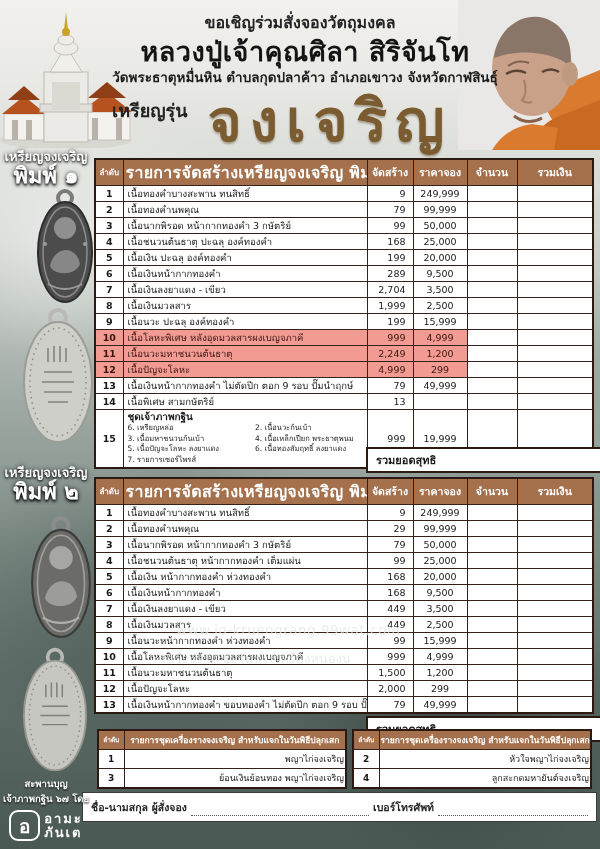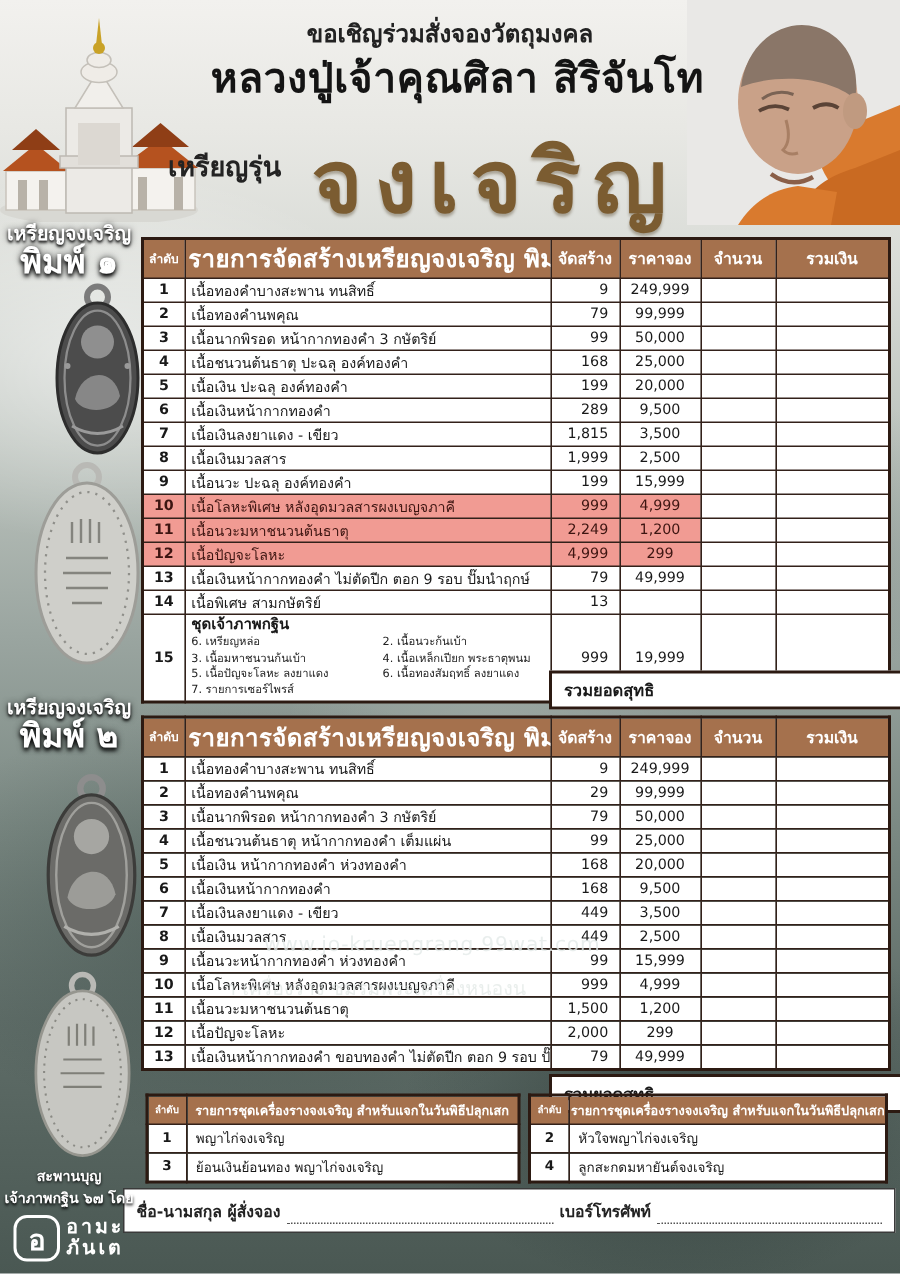--- a/index.html
+++ b/index.html
@@ -43,21 +43,21 @@
   .summary{background:#fff;border:2px solid #2c1a12;font-weight:800;font-size:11px;display:flex;align-items:center;padding-left:8px;color:#191919;}
   
   .wm{color:rgba(228,234,232,.8);font-size:13.5px;letter-spacing:.5px;pointer-events:none;}
   .wm2{color:rgba(215,224,220,.55);font-size:13px;}
   
   .mini{border-collapse:collapse;table-layout:fixed;border:2px solid #2c1a12;}
   .mini th,.mini td{border:1px solid #33211a;overflow:hidden;white-space:nowrap;}
   .mini thead th{background:#a5714d;color:#fff;height:16px;}
   .mini th.no{font-size:6.5px;font-weight:700;}
   .mini th.item{font-size:8.5px;font-weight:700;}
-  .mini td{background:#fff;font-size:9px;height:16px;color:#191919;}
+  .mini td{background:#fff;font-size:9px;height:16px;color:#191919;text-align:right;}
   .mini td.no{text-align:center;font-weight:700;}
   .mini td.item{padding-left:6px;}
   
   .oform{left:82px;top:792px;width:515px;height:30px;background:#fff;border:1.5px solid #3a3a3a;
     box-sizing:border-box;padding:3px 8px 2px 8px;display:flex;flex-direction:column;justify-content:space-around;}
   .fline{display:flex;align-items:flex-end;font-size:10.5px;font-weight:700;color:#222;gap:4px;}
   .dots{flex:1;border-bottom:1.6px dotted #555;height:11px;}
   .dots.phone{flex:0 0 150px;}
   
   .credit{left:0;top:776px;width:92px;text-align:center;color:#fff;}
@@ -108,20 +108,21 @@
     <path d="M48 74 q10 -6 20 -1" stroke="#5a4336" stroke-width="2.5" fill="none"></path>
     <path d="M84 72 q9 -5 17 0" stroke="#5a4336" stroke-width="2.5" fill="none"></path>
     <path d="M50 66 q10 -7 21 -3" stroke="#7a6354" stroke-width="2" fill="none"></path>
     <path d="M66 80 q4 14 -2 20 q4 4 10 2" stroke="#a87f64" stroke-width="2" fill="none"></path>
     <path d="M56 116 q14 10 28 2" stroke="#8a5f48" stroke-width="3" fill="none"></path>
     <path d="M34 150 C44 134 58 126 74 124 L100 128 L96 150 Z" fill="#d97a2e"></path>
   </svg>
 
   <div class="abs h-line1">ขอเชิญร่วมสั่งจองวัตถุมงคล</div>
   <div class="abs h-line2">หลวงปู่เจ้าคุณศิลา สิริจันโท</div>
+  <div class="abs h-line3">วัดพระธาตุหมื่นหิน ตำบลกุดปลาค้าว อำเภอเขาวง จังหวัดกาฬสินธุ์</div>
   <div class="abs h-series-label">เหรียญรุ่น</div>
   <div class="abs h-series-name">จงเจริญ</div>
 
   <div class="abs badge" style="left:0;top:150px;">
     <div class="b1">เหรียญจงเจริญ</div>
     <div class="b2">พิมพ์ ๑</div>
   </div>
   <svg class="abs" style="left:36px;top:188px;" width="58" height="118" viewBox="0 0 58 118">
     <circle cx="29" cy="10" r="7" fill="none" stroke="#7b7b7b" stroke-width="4"></circle>
     <ellipse cx="29" cy="64" rx="27" ry="50" fill="#4c4c4c" stroke="#2d2d2d" stroke-width="2"></ellipse>
@@ -204,21 +205,21 @@
           <td class="no">6</td>
           <td class="item">เนื้อเงินหน้ากากทองคำ</td>
           <td class="made">289</td>
           <td class="price">9,500</td>
           <td class="qty"></td>
           <td class="total"></td>
         </tr>
         <tr>
           <td class="no">7</td>
           <td class="item">เนื้อเงินลงยาแดง - เขียว</td>
-          <td class="made">1,815</td>
+          <td class="made">2,704</td>
           <td class="price">3,500</td>
           <td class="qty"></td>
           <td class="total"></td>
         </tr>
         <tr>
           <td class="no">8</td>
           <td class="item">เนื้อเงินมวลสาร</td>
           <td class="made">1,999</td>
           <td class="price">2,500</td>
           <td class="qty"></td>

